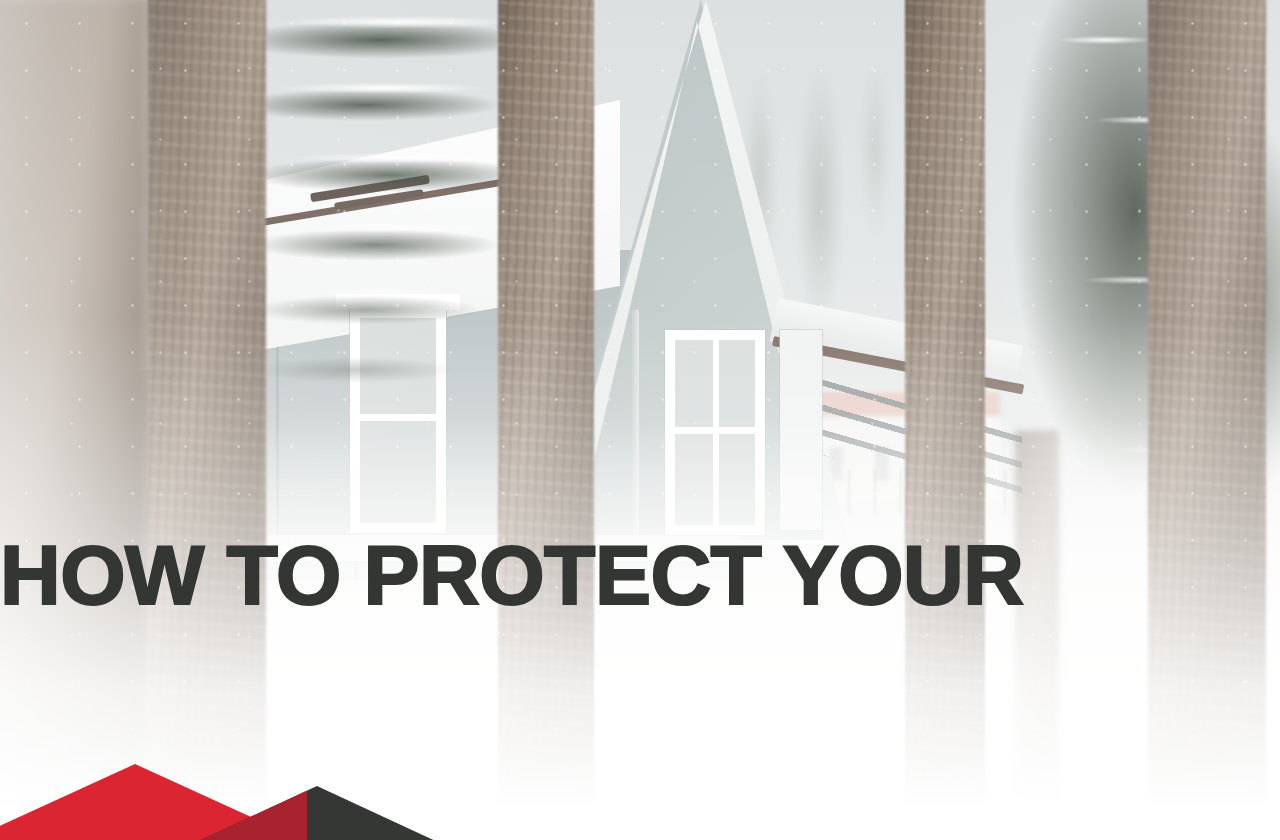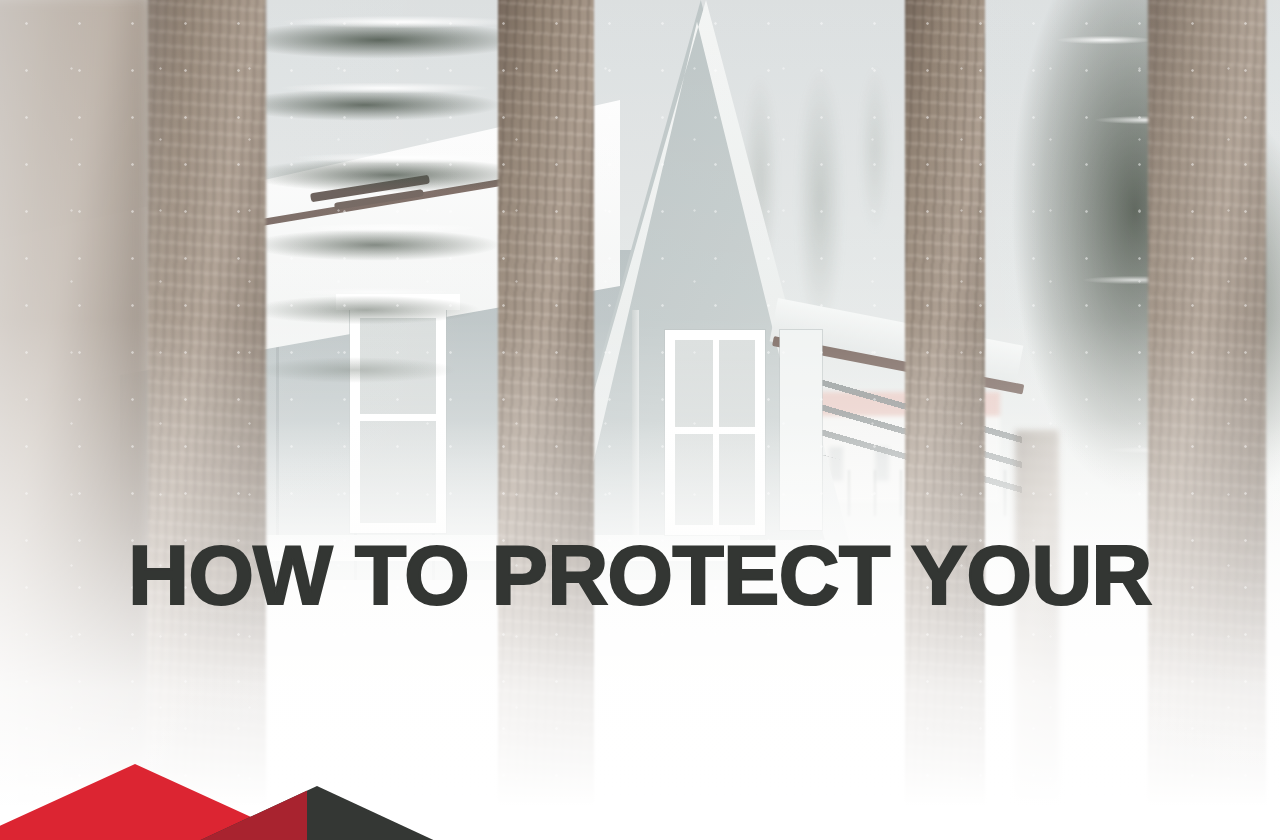--- a/index.html
+++ b/index.html
@@ -217,21 +217,21 @@
     background-image:
       radial-gradient(circle, rgba(255,255,255,.95) 0.9px, rgba(255,255,255,0) 1.6px),
       radial-gradient(circle, rgba(255,255,255,.80) 0.8px, rgba(255,255,255,0) 1.5px);
     background-size:53px 47px, 89px 71px;
     background-position:0 0, 27px 33px;
   }
 
   
   .title{
     position:absolute;left:0;right:0;top:532px;
-    text-align:center;
+    text-align:left;
     font-family:"Liberation Sans",sans-serif;
     font-weight:700;
     font-size:84px;
     line-height:86px;
     letter-spacing:-0.5px;
     color:#333633;
     -webkit-text-stroke:2.2px #333633;
     text-transform:uppercase;
     user-select:none;
   }

